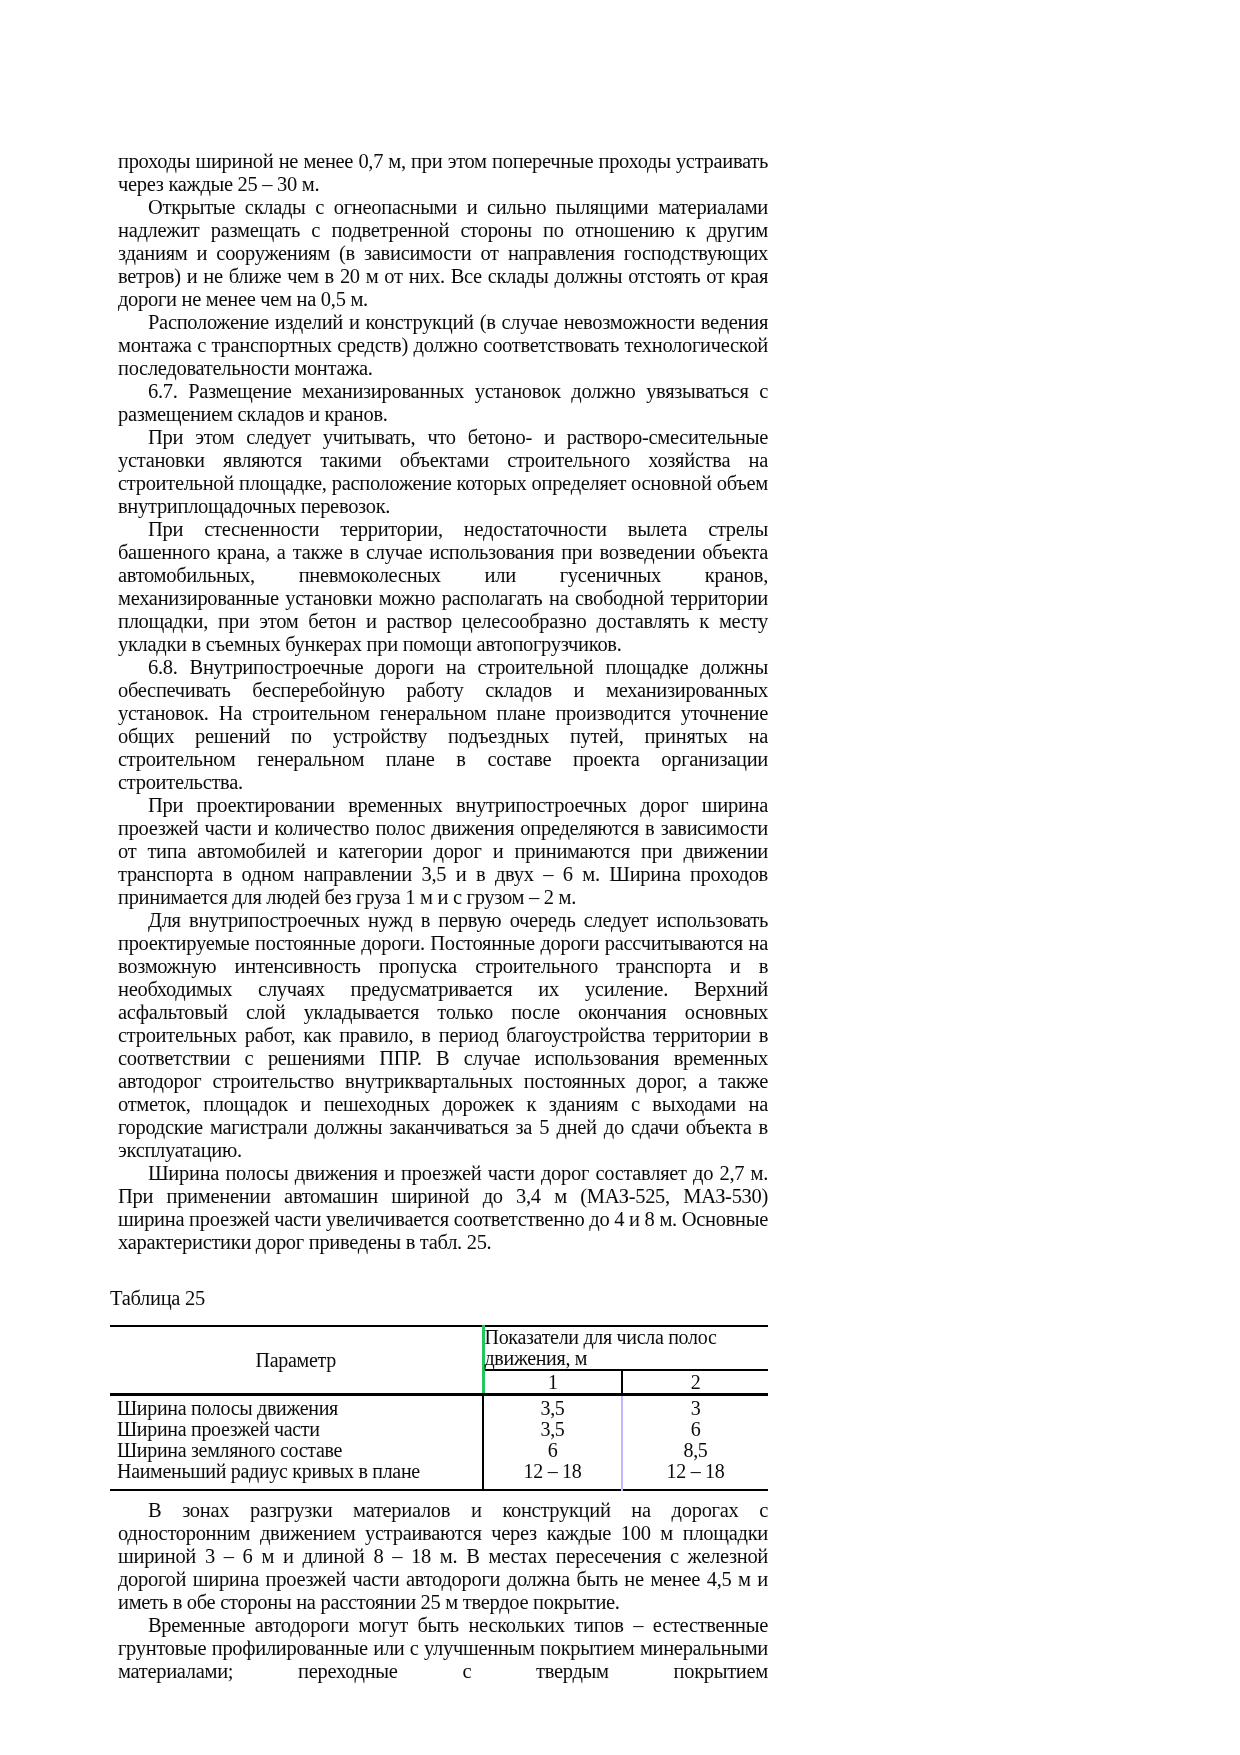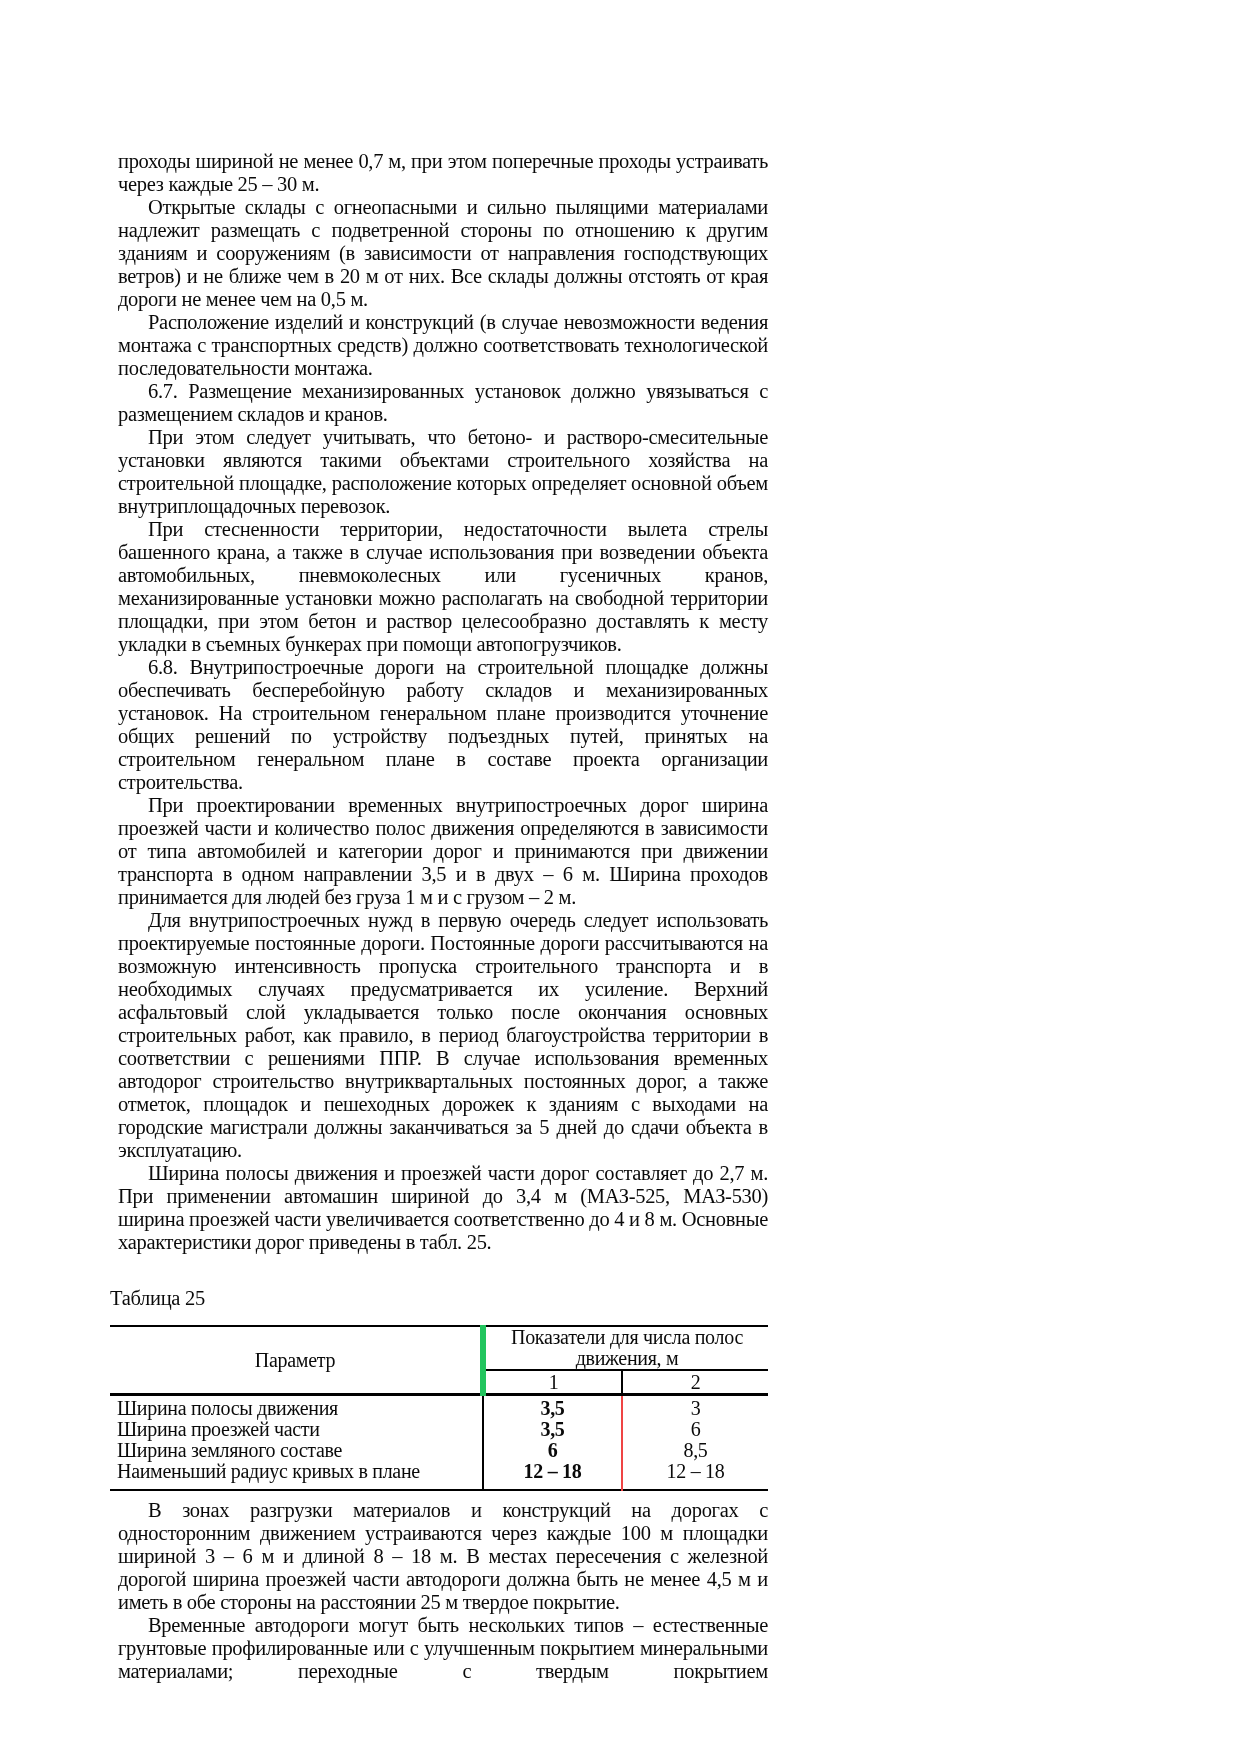--- a/index.html
+++ b/index.html
@@ -42,28 +42,28 @@
   table.road-table {
     width: 658px;
     border-collapse: collapse;
     table-layout: fixed;
     border-top: 2px solid #000;
     border-bottom: 2px solid #000;
     font-size: 20px;
   }
   table.road-table td { padding: 0; }
   td.param-h {
-    border-right: 6px solid #22c55e;
+    border-right: 3px solid #22c55e;
     border-bottom: 3px solid #000;
     text-align: center;
     vertical-align: middle;
   }
   td.span-h {
     border-bottom: 2px solid #000;
-    text-align: center;
+    text-align: left;
     vertical-align: middle;
     line-height: 21px;
     height: 41px;
   }
   tr.sub-row td {
     height: 22px;
     line-height: 22px;
     text-align: center;
     border-bottom: 3px solid #000;
   }
@@ -72,21 +72,21 @@
     height: 21px;
     line-height: 21px;
     vertical-align: middle;
   }
   tr.body-row td.param {
     text-align: left;
     padding-left: 7px;
     border-right: 2px solid #000;
   }
   tr.body-row td.num { text-align: center; }
-  tr.body-row td.num-1 { border-right: 2px solid #ef4444; font-weight: bold; }
+  tr.body-row td.num-1 { border-right: 2px solid #c4b5fd; }
   tr.first-body td { padding-top: 2px; }
   tr.last-body td { padding-bottom: 7px; }
 </style>
 </head>
 <body>
 
 <div class="page">
 
   <div class="text-block text-top">
     <p class="no-indent">проходы шириной не менее 0,7 м, при этом поперечные проходы устраивать через каждые 25 – 30 м.</p>

